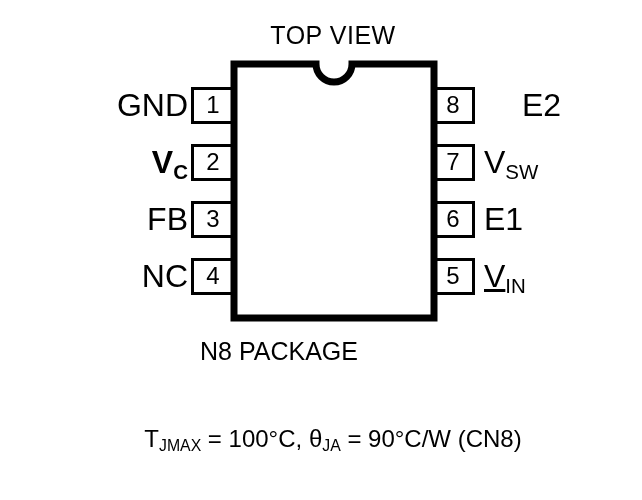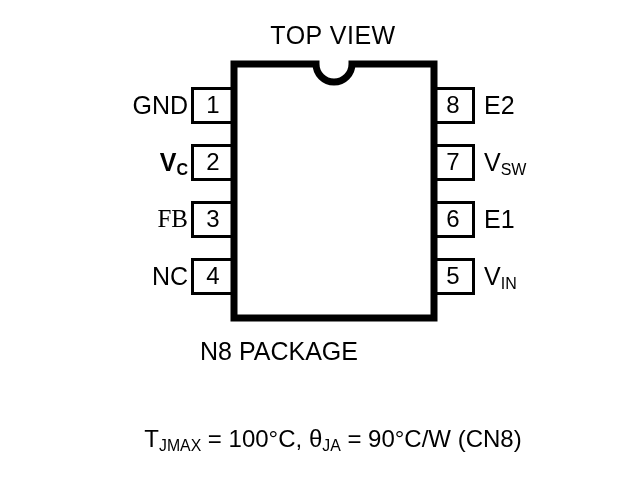--- a/index.html
+++ b/index.html
@@ -45,21 +45,21 @@
     width: 642px;
     height: 272px;
   }
   .package-svg {
     display: block;
   }
 
   
   .pin-label {
     position: absolute;
-    font-size: 25px;
+    font-size: 32px;
     line-height: 26px;
     white-space: nowrap;
   }
   .pin-label.left {
     right: 466px;       
     text-align: right;
   }
   .pin-label.right {
     left: 472px;
     text-align: left;
@@ -153,37 +153,37 @@
     <div class="pin-number" style="left:420px; top:89px;">7</div>
     <div class="pin-number" style="left:420px; top:146px;">6</div>
     <div class="pin-number" style="left:420px; top:203px;">5</div>
 
     <div class="pin-label left" style="top:36px;">
       <span>GND</span>
     </div>
     <div class="pin-label left" style="top:93px;font-weight:bold;">
       <span>V</span><sub>C</sub>
     </div>
-    <div class="pin-label left" style="top:150px;font-family:Liberation Serif, serif;">
+    <div class="pin-label left" style="top:150px;">
       <span>FB</span>
     </div>
     <div class="pin-label left" style="top:207px;">
       <span>NC</span>
     </div>
 
-    <div class="pin-label right" style="top:36px;">
+    <div class="pin-label right" style="top:36px;margin-left:38px;">
       <span>E2</span>
     </div>
     <div class="pin-label right" style="top:93px;">
       <span>V</span><sub>SW</sub>
     </div>
     <div class="pin-label right" style="top:150px;">
       <span>E1</span>
     </div>
-    <div class="pin-label right" style="top:207px;">
+    <div class="pin-label right" style="top:207px;text-decoration:underline;">
       <span>V</span><sub>IN</sub>
     </div>
   </div>
 
   <div class="caption pkg-name">N8 PACKAGE</div>
 
   <div class="thermal-line one">
     <span>T</span><sub>JMAX</sub><span> = 100°C, </span><span>θ</span><sub>JA</sub><span> = 90°C/W (CN8)</span>
   </div>
 

